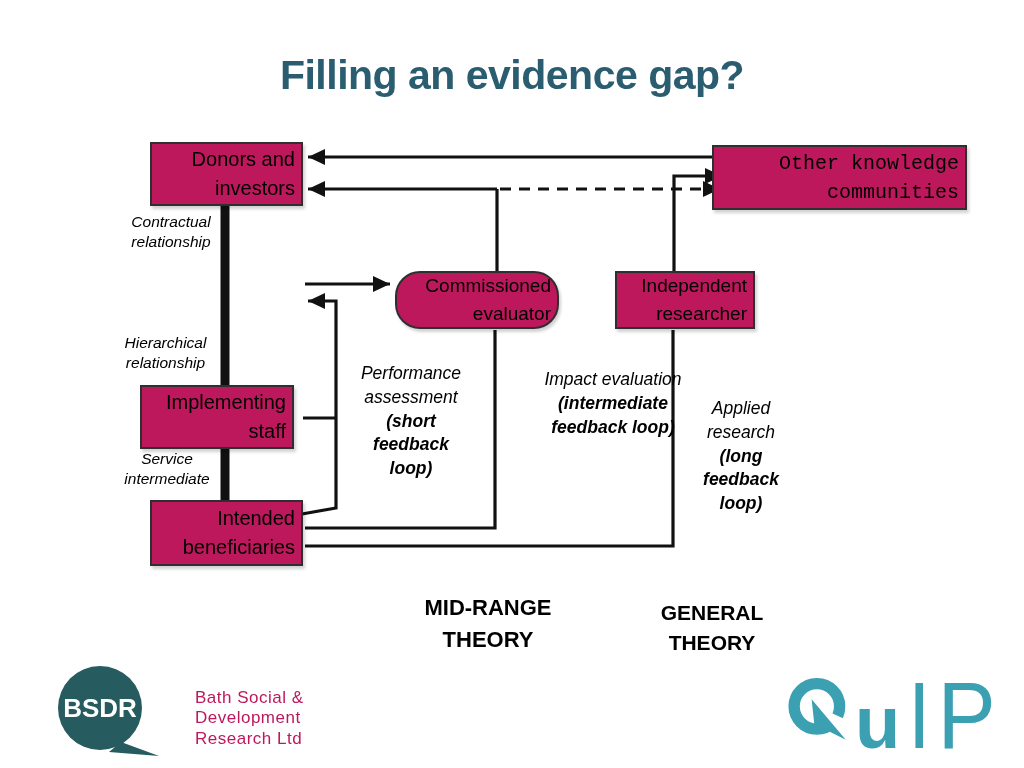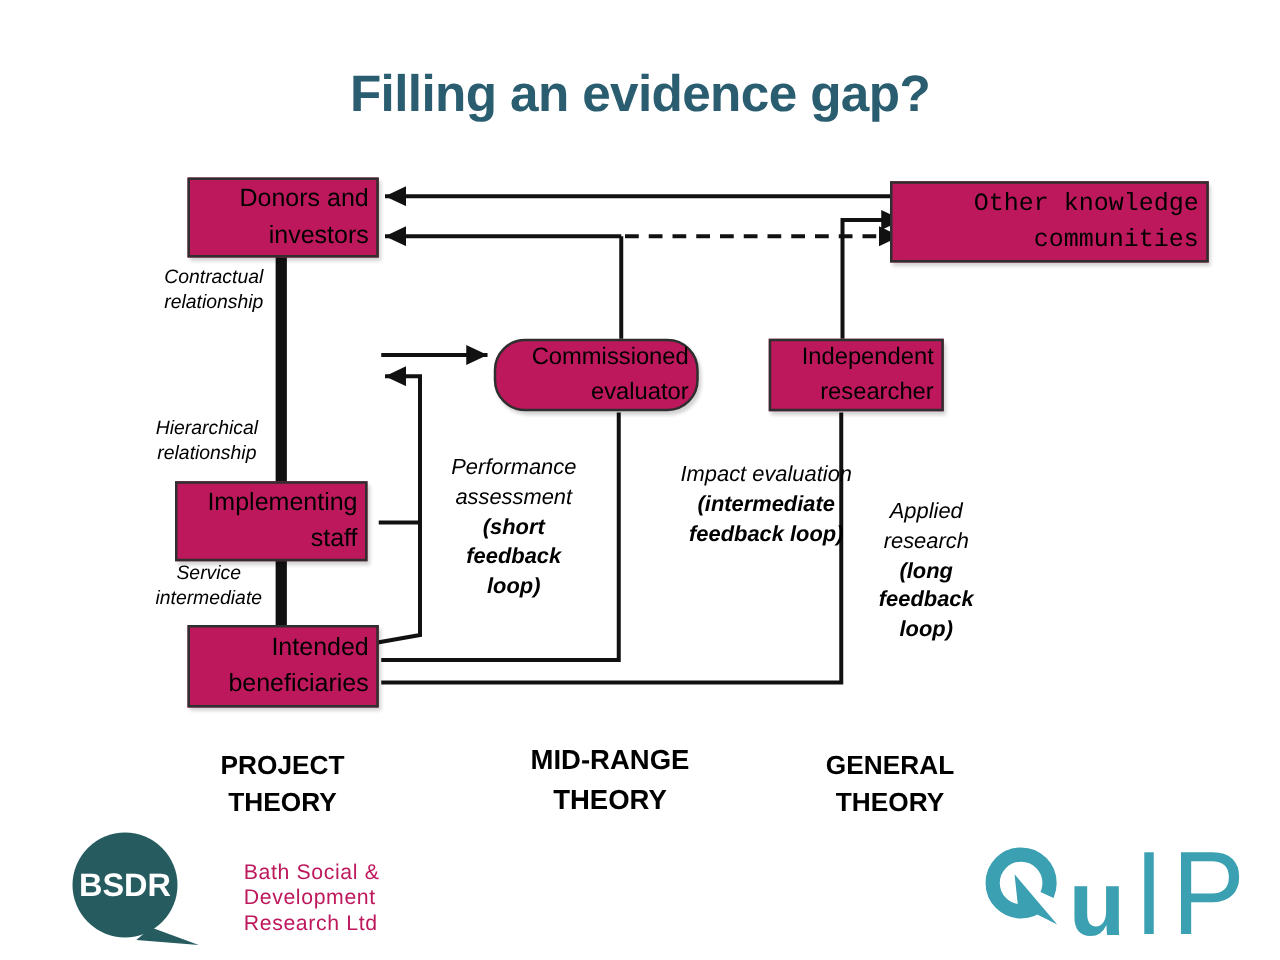--- a/index.html
+++ b/index.html
@@ -108,21 +108,20 @@
   <div class="box b-ib">Intended beneficiaries</div>
 
   <div class="txt rel rel-contract">Contractual relationship</div>
   <div class="txt rel rel-hier">Hierarchical relationship</div>
   <div class="txt rel rel-service">Service intermediate</div>
 
   <div class="txt loop loop-perf"><span>Performance assessment </span><b>(short feedback loop)</b></div>
   <div class="txt loop loop-impact"><span>Impact evaluation </span><b>(intermediate feedback loop)</b></div>
   <div class="txt loop loop-applied"><span>Applied research </span><b>(long feedback loop)</b></div>
 
-  <div class="txt theory th-project">PROJECT THEORY</div>
   <div class="txt theory th-mid">MID-RANGE THEORY</div>
   <div class="txt theory th-general">GENERAL THEORY</div>
 
   <div class="txt bsdr">
     <svg width="112" height="95" viewBox="0 0 112 95">
       <circle cx="45" cy="44" r="42" fill="#265B60"></circle>
       <polygon points="66,78 104,92 54,88" fill="#265B60"></polygon>
       <text x="45" y="53" text-anchor="middle" font-size="26" font-weight="bold" fill="#ffffff" font-family="Liberation Sans, DejaVu Sans, sans-serif">BSDR</text>
     </svg>
     <div class="bsdr-text">

